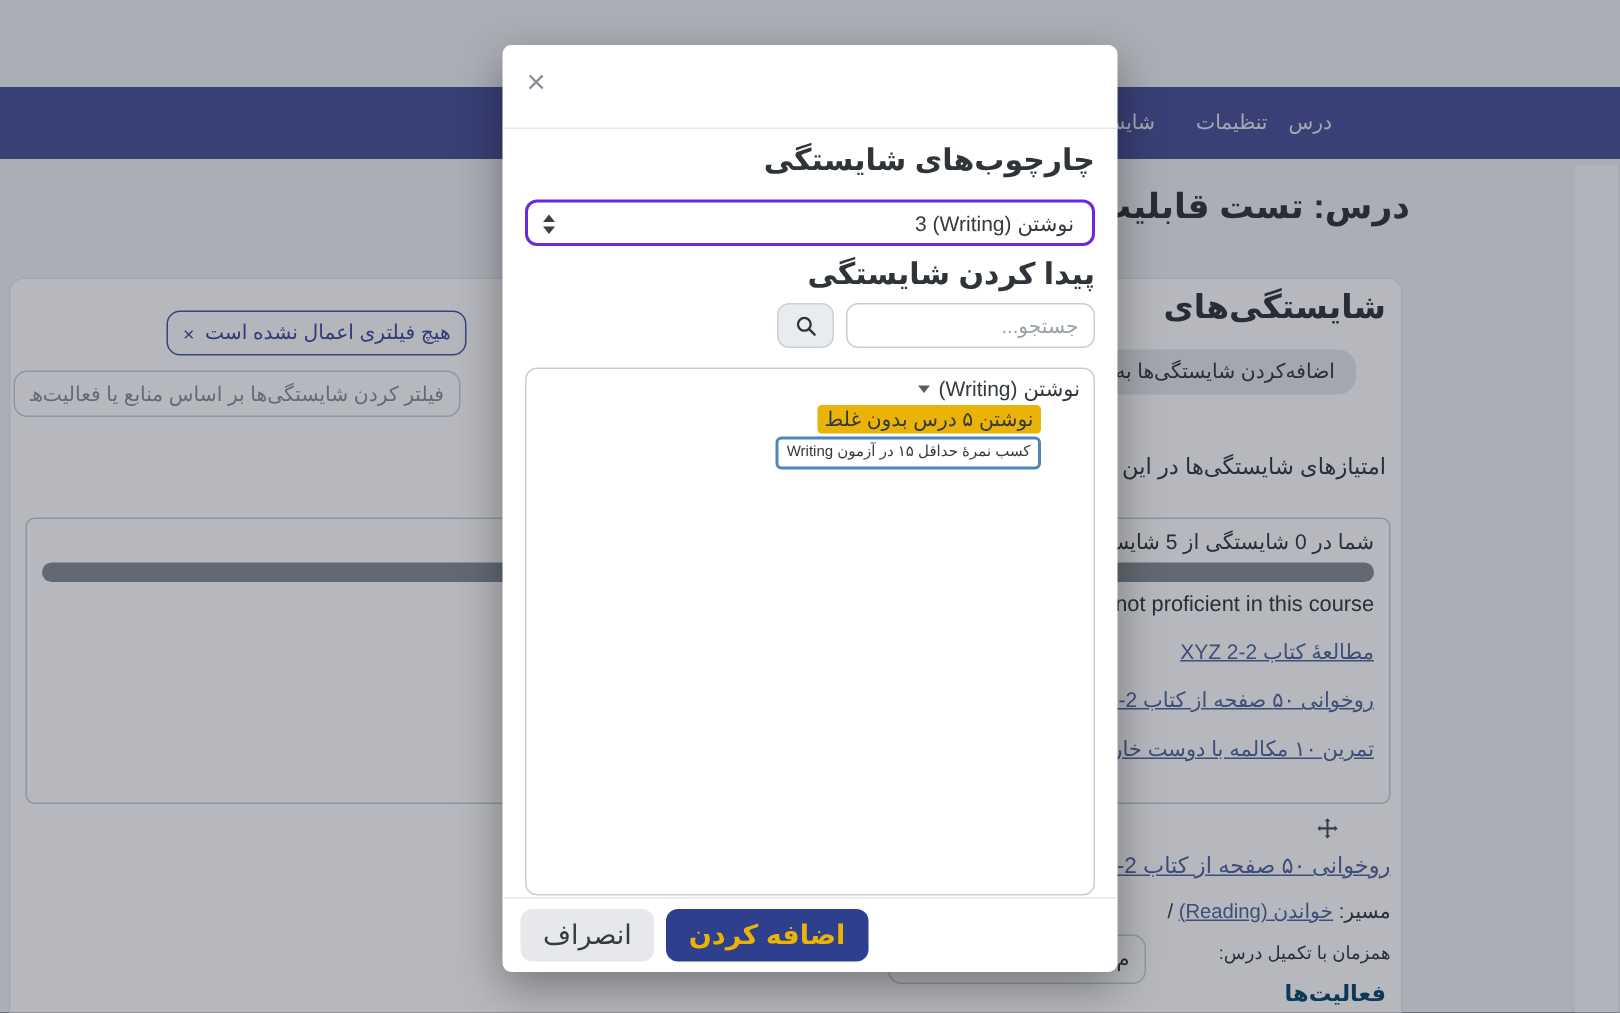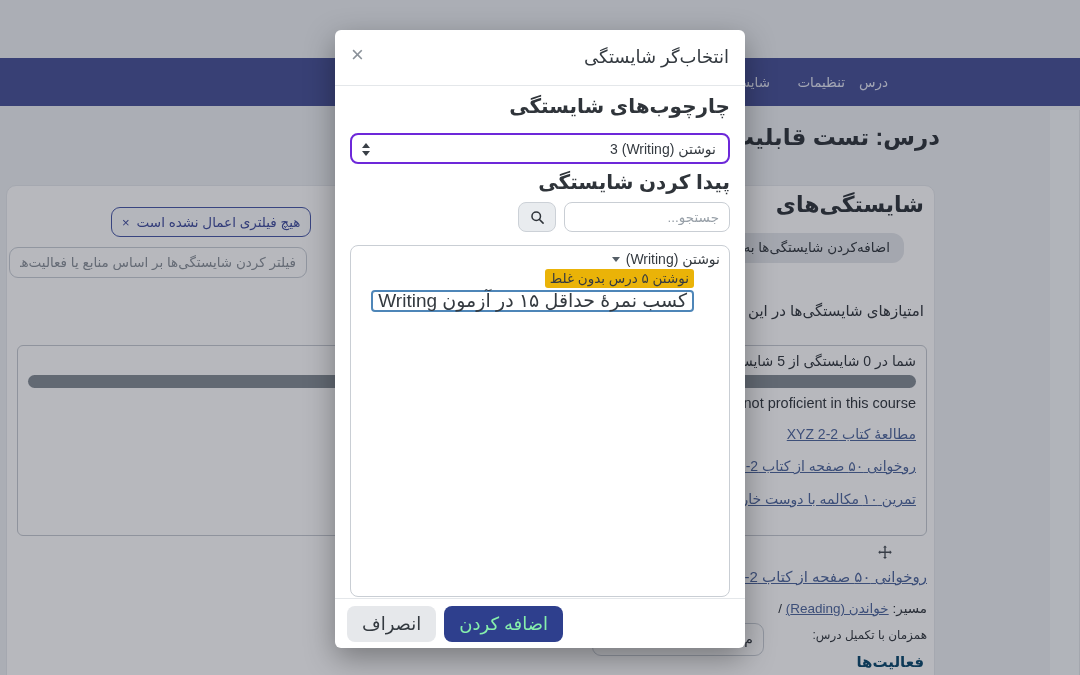--- a/index.html
+++ b/index.html
@@ -64,25 +64,25 @@
     font-size:13.5px;color:#343a40;padding:0 10px;text-align:right;font-family:inherit;}
   .search-input::placeholder{color:#98a0a8;opacity:1;}
   .search-btn{top:172px;right:189px;width:38px;height:30px;background:#e9ecef;border:1px solid #ccd1d7;border-radius:8px;
     display:flex;align-items:center;justify-content:center;color:#2f343a;cursor:pointer;}
   .tree{top:215px;left:15px;right:15px;height:352px;border:1px solid #c9ced4;border-radius:8px;background:#fff;
     padding:5px 9px;overflow:hidden;}
   .tree-root{display:flex;align-items:center;gap:6px;font-size:14px;color:#343a40;cursor:pointer;white-space:nowrap;}
   .caret-dn{width:0;height:0;border-left:4.5px solid transparent;border-right:4.5px solid transparent;border-top:5.5px solid #555e66;}
   .tree-item-row{margin:2px 26px 0 0;white-space:nowrap;}
   .t-chip1{display:inline-block;background:#eab308;border-radius:3px;padding:0 5px;font-size:13.5px;line-height:19px;color:#343a40;cursor:pointer;}
-  .t-chip2{display:inline-block;background:#fff;border:2px solid #4e86b8;border-radius:4px;padding:0 5px;font-size:19px;line-height:18px;color:#343a40;cursor:pointer;}
+  .t-chip2{display:inline-block;background:#fff;border:2px solid #4e86b8;border-radius:4px;padding:0 5px;font-size:10px;line-height:18px;color:#343a40;cursor:pointer;}
   .m-footer{position:absolute;left:0;right:0;bottom:0;height:50px;border-top:1px solid #e4e7ea;
     display:flex;align-items:center;justify-content:flex-end;gap:8px;padding:0 12px;}
   .btn{border:none;border-radius:8px;font-size:18px;padding:7px 15px;cursor:pointer;font-family:inherit;white-space:nowrap;}
-  .btn-primary{background:#2e3f8d;color:#86efac;}
+  .btn-primary{background:#2e3f8d;color:#eab308;font-weight:bold;}
   .btn-light{background:#e6e8eb;color:#343a40;}
 </style>
 </head>
 <body>
 
 <div class="stage">
 
 
   <div class="abs navbar">
     <span class="nav-item" style="right:192px;">درس</span>
@@ -132,21 +132,20 @@
 
     <div class="abs comp-label">همزمان با تکمیل درس:</div>
     <div class="abs comp-select">م</div>
 
     <div class="abs acts-h">فعالیت‌ها</div>
   </div>
 
   <div class="abs backdrop"></div>
 
   <div class="abs modal">
-    <div class="abs m-title">انتخاب‌گر شایستگی</div>
     <span class="abs m-close">×</span>
     <div class="abs m-hr1"></div>
 
     <div class="abs m-h4a">چارچوب‌های شایستگی</div>
 
     <div class="abs fw-select">
       <span class="val">نوشتن (Writing) 3</span>
       <span class="updn">
           <span class="tri-up"></span>
           <span class="tri-dn"></span>

